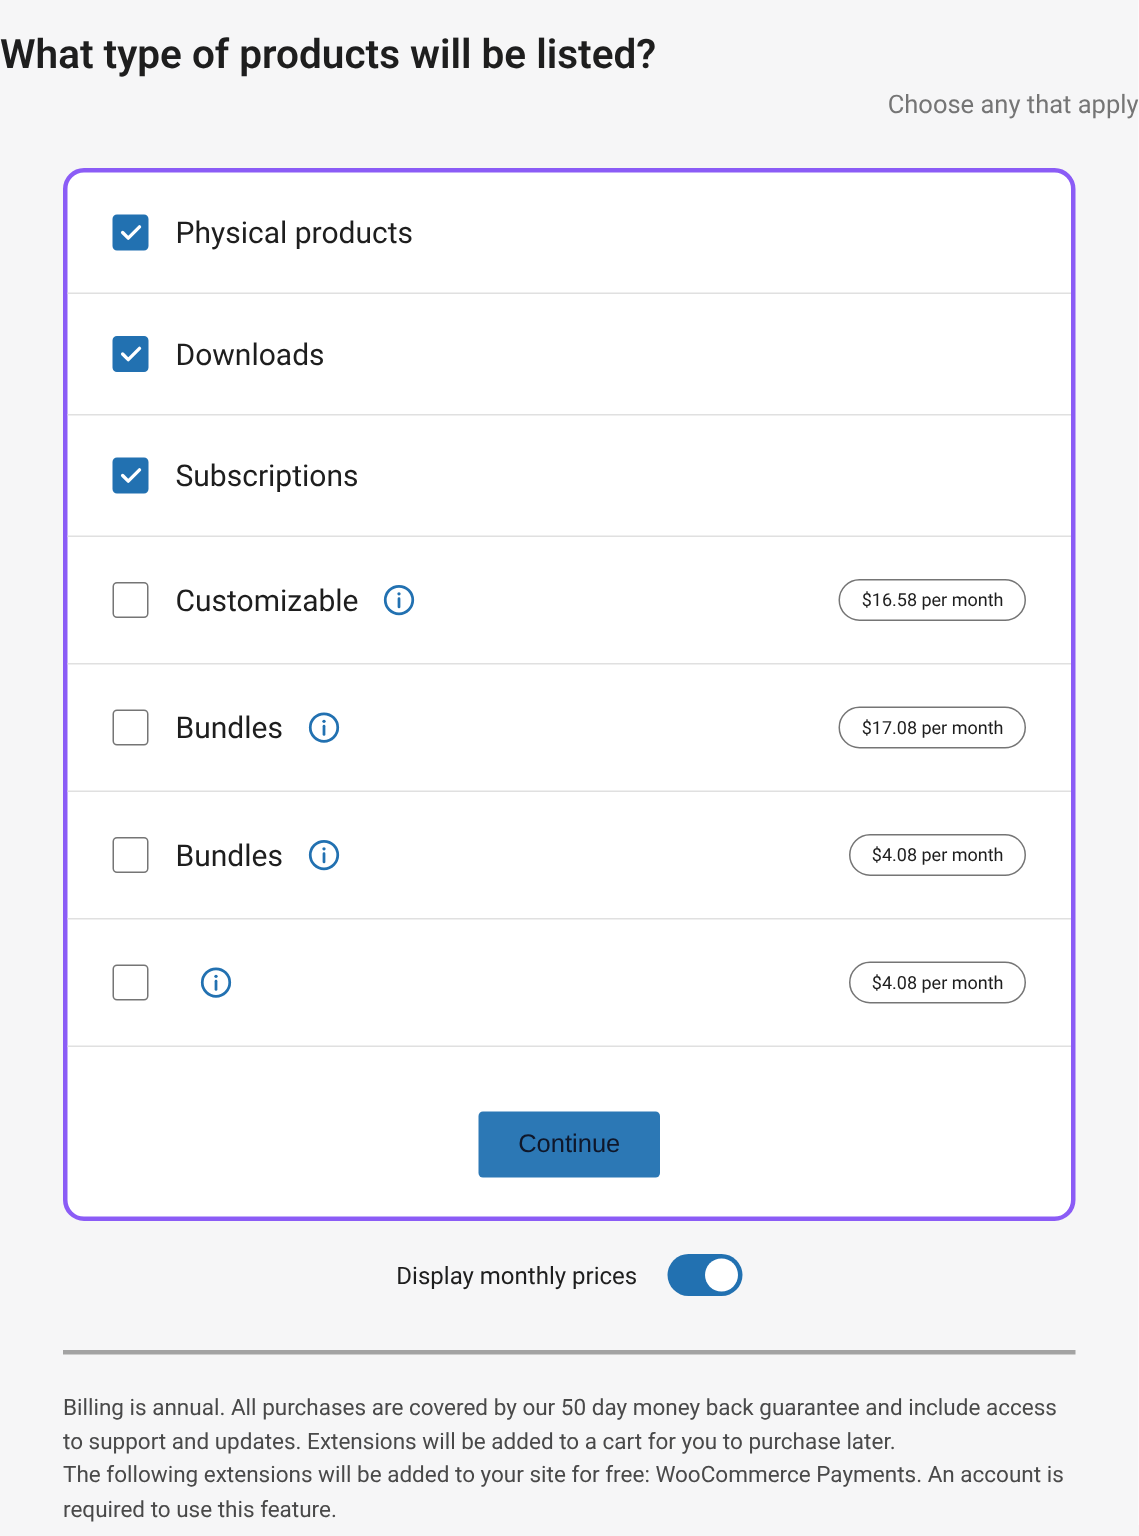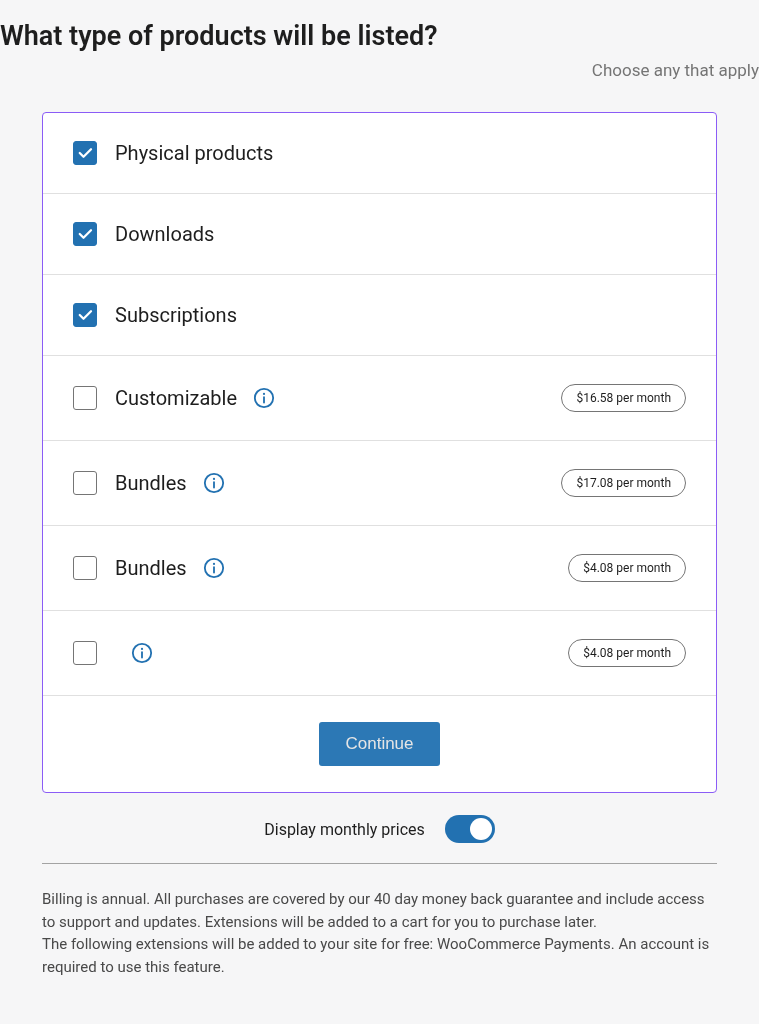--- a/index.html
+++ b/index.html
@@ -21,23 +21,23 @@
       margin-bottom: 8px;
     }
     .subheading {
       text-align: right;
       font-size: 17px;
       color: #757575;
       margin-bottom: 32px;
     }
     .card {
       background: #fff;
-      border: 1px solid #8b5cf6;
+      border: 3px solid #8b5cf6;
       margin: 0 42px;
-      border-radius: 4px;
+      border-radius: 14px;
     }
     .option-row {
       display: flex;
       align-items: center;
       padding: 28px 30px;
       border-bottom: 1px solid #e0e0e0;
     }
     .option-row:last-of-type {
       border-bottom: none;
     }
@@ -88,33 +88,34 @@
       font-size: 12px;
       color: #1e1e1e;
       white-space: nowrap;
     }
     .continue-row {
       padding: 26px 0;
       text-align: center;
     }
     .continue-btn {
       background: #2c78b5;
-      color: #e5e5e5;
+      color: #0f172a;
       border: none;
       font-size: 17px;
       padding: 12px 26px;
       border-radius: 3px;
       cursor: pointer;
+      margin-top: 17px;
     }
     .toggle-row {
       display: flex;
       align-items: center;
       justify-content: center;
-      padding: 22px 0 20px;
-      border-bottom: 1px solid #a3a3a3;
+      padding: 22px 0 36px;
+      border-bottom: 3px solid #a3a3a3;
       margin: 0 42px 24px;
     }
     .toggle-label {
       font-size: 16px;
       color: #1e1e1e;
       margin-right: 20px;
     }
     .toggle {
       width: 50px;
       height: 28px;
@@ -244,15 +245,15 @@
 </div>
 
 <div class="toggle-row">
   <span class="toggle-label">Display monthly prices</span>
   <div class="toggle">
     <div class="toggle-knob"></div>
   </div>
 </div>
 
 <div class="footer-text">
-  <p>Billing is annual. All purchases are covered by our 40 day money back guarantee and include access to support and updates. Extensions will be added to a cart for you to purchase later.</p>
+  <p>Billing is annual. All purchases are covered by our 50 day money back guarantee and include access to support and updates. Extensions will be added to a cart for you to purchase later.</p>
   <p>The following extensions will be added to your site for free: WooCommerce Payments. An account is required to use this feature.</p>
 </div>
 
 </body></html>

